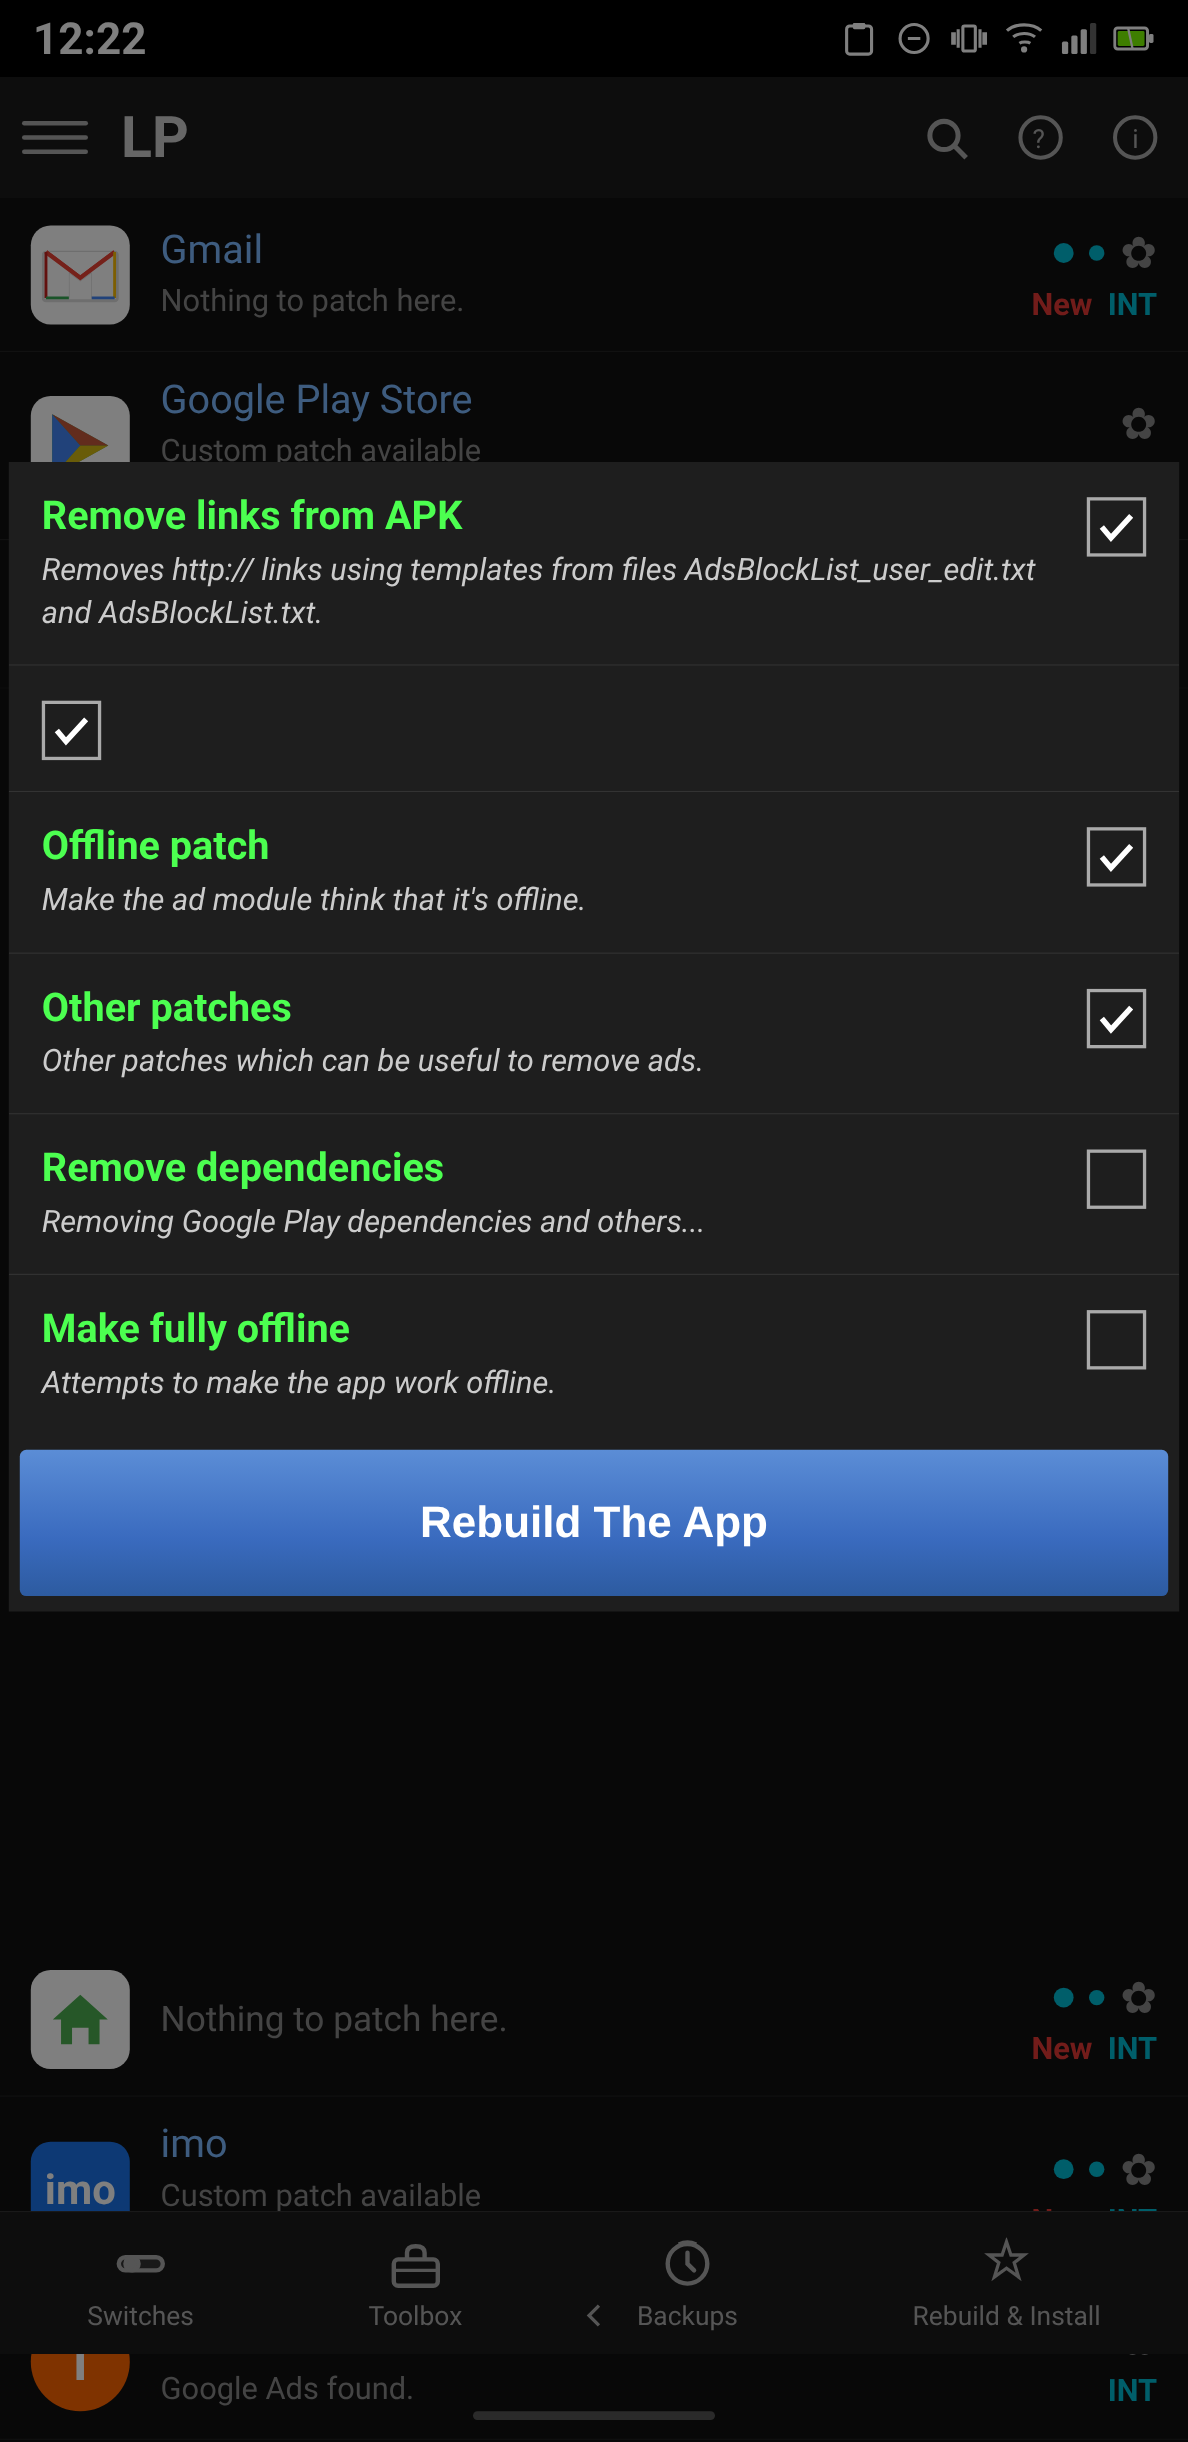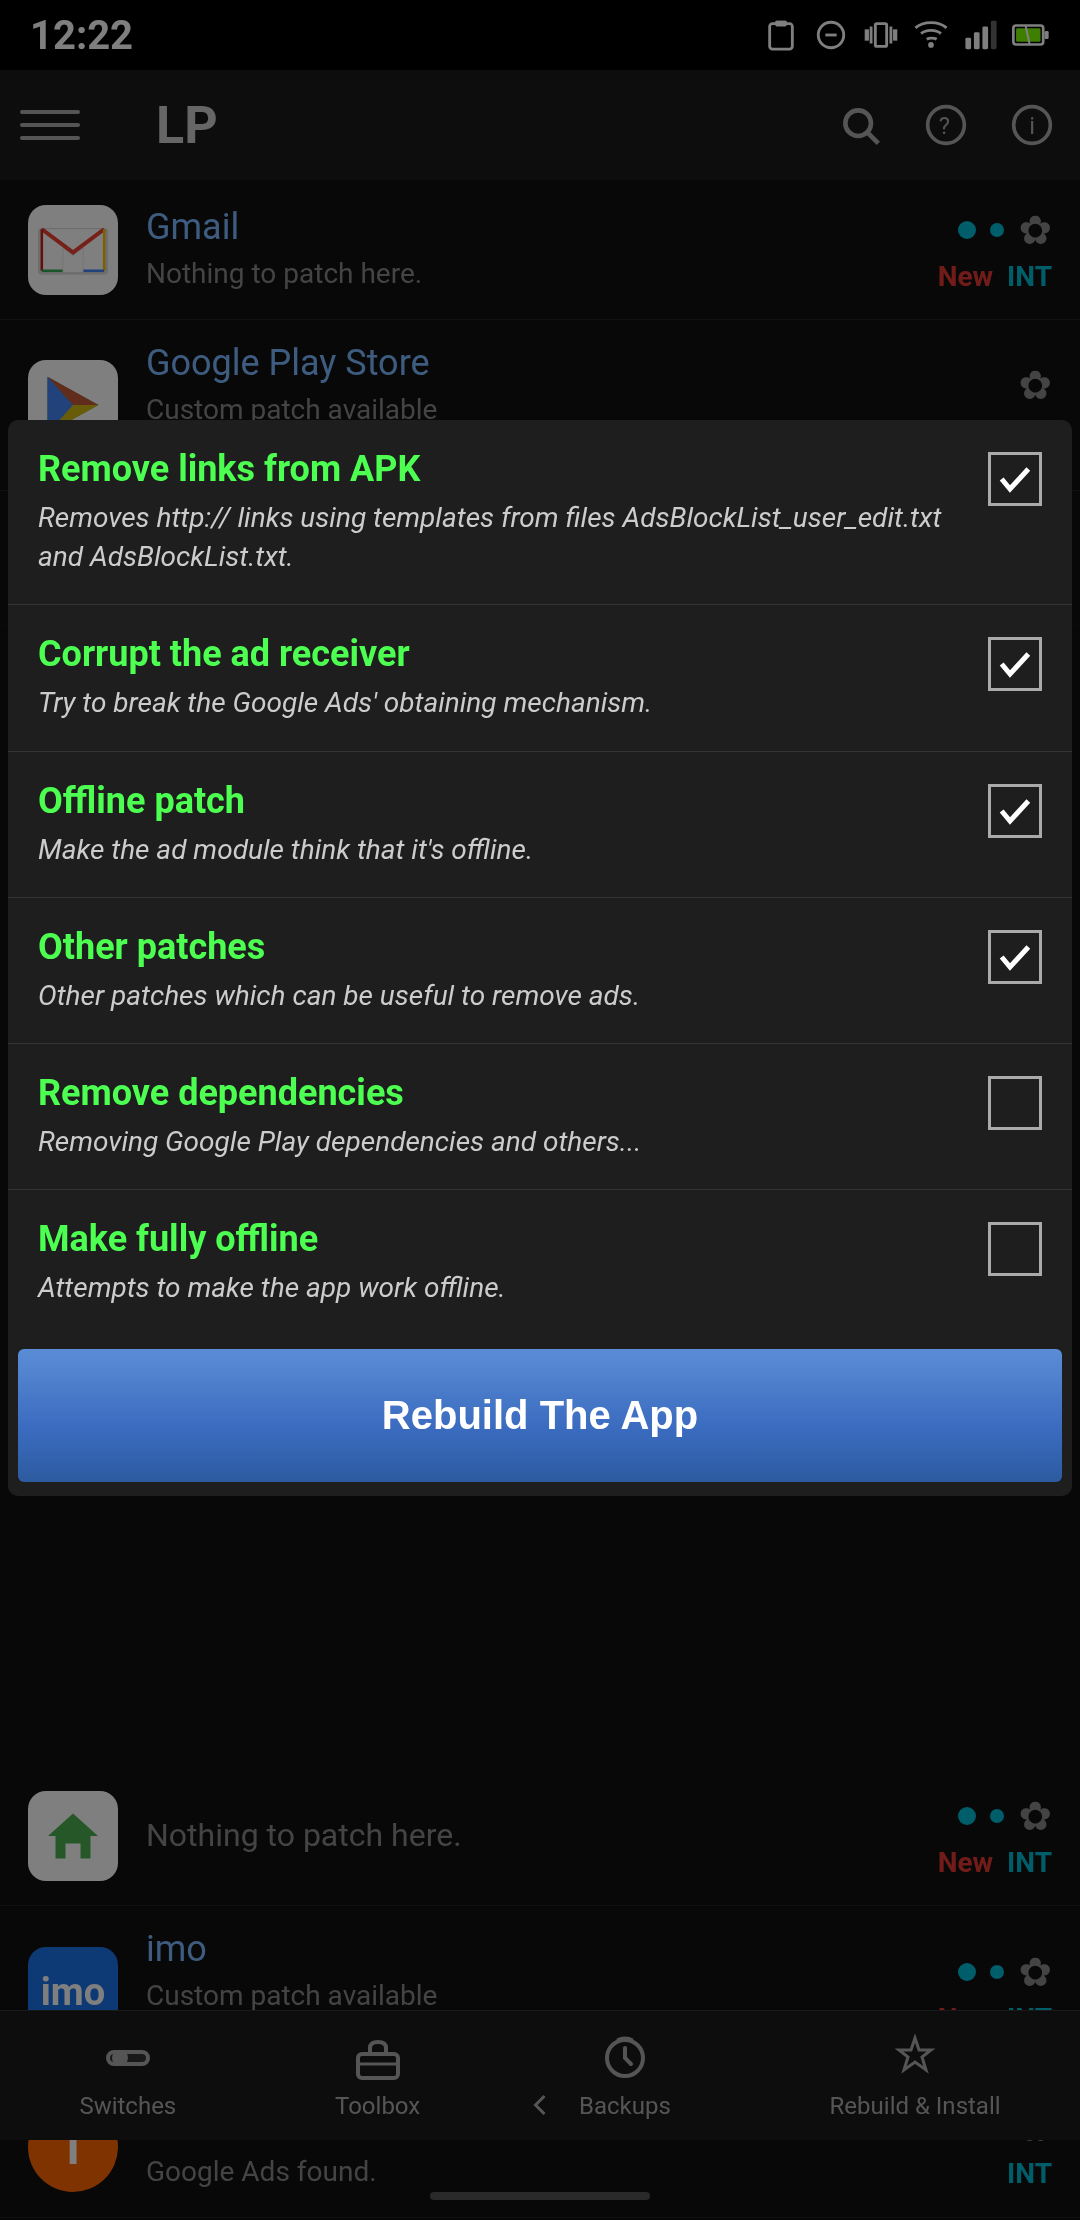--- a/index.html
+++ b/index.html
@@ -65,21 +65,20 @@
       display: block;
       height: 4px;
       background: #aaa;
       border-radius: 2px;
     }
     .toolbar-title {
       font-size: 52px;
       font-weight: bold;
       color: #ccc;
       flex: 1;
-      margin-left: 46px;
     }
     .toolbar-actions {
       display: flex;
       align-items: center;
       gap: 30px;
     }
     .toolbar-action-icon {
       width: 56px;
       height: 56px;
       display: flex;
@@ -186,21 +185,21 @@
       pointer-events: none;
     }
 
     
     .modal {
       position: absolute;
       top: 420px;
       left: 8px;
       right: 8px;
       background: #1e1e1e;
-      border-radius: 10px;
+      border-radius: 0;
       z-index: 20;
       overflow: hidden;
     }
 
     .patch-item {
       padding: 28px 30px;
       border-bottom: 1px solid #333;
       display: flex;
       align-items: flex-start;
       justify-content: space-between;
@@ -502,24 +501,20 @@
       <div class="patch-desc">Removes http:// links using templates from files AdsBlockList_user_edit.txt and AdsBlockList.txt.</div>
     </div>
     <div class="patch-checkbox checked">
       <svg viewBox="0 0 24 24">
           <polyline points="4,12 9,18 20,6"></polyline>
         </svg>
     </div>
   </div>
 
   <div class="patch-item">
-    <div class="patch-text">
-      <div class="patch-title">Corrupt the ad receiver</div>
-      <div class="patch-desc">Try to break the Google Ads' obtaining mechanism.</div>
-    </div>
     <div class="patch-checkbox checked">
       <svg viewBox="0 0 24 24">
           <polyline points="4,12 9,18 20,6"></polyline>
         </svg>
     </div>
   </div>
 
   <div class="patch-item">
     <div class="patch-text">
       <div class="patch-title">Offline patch</div>

